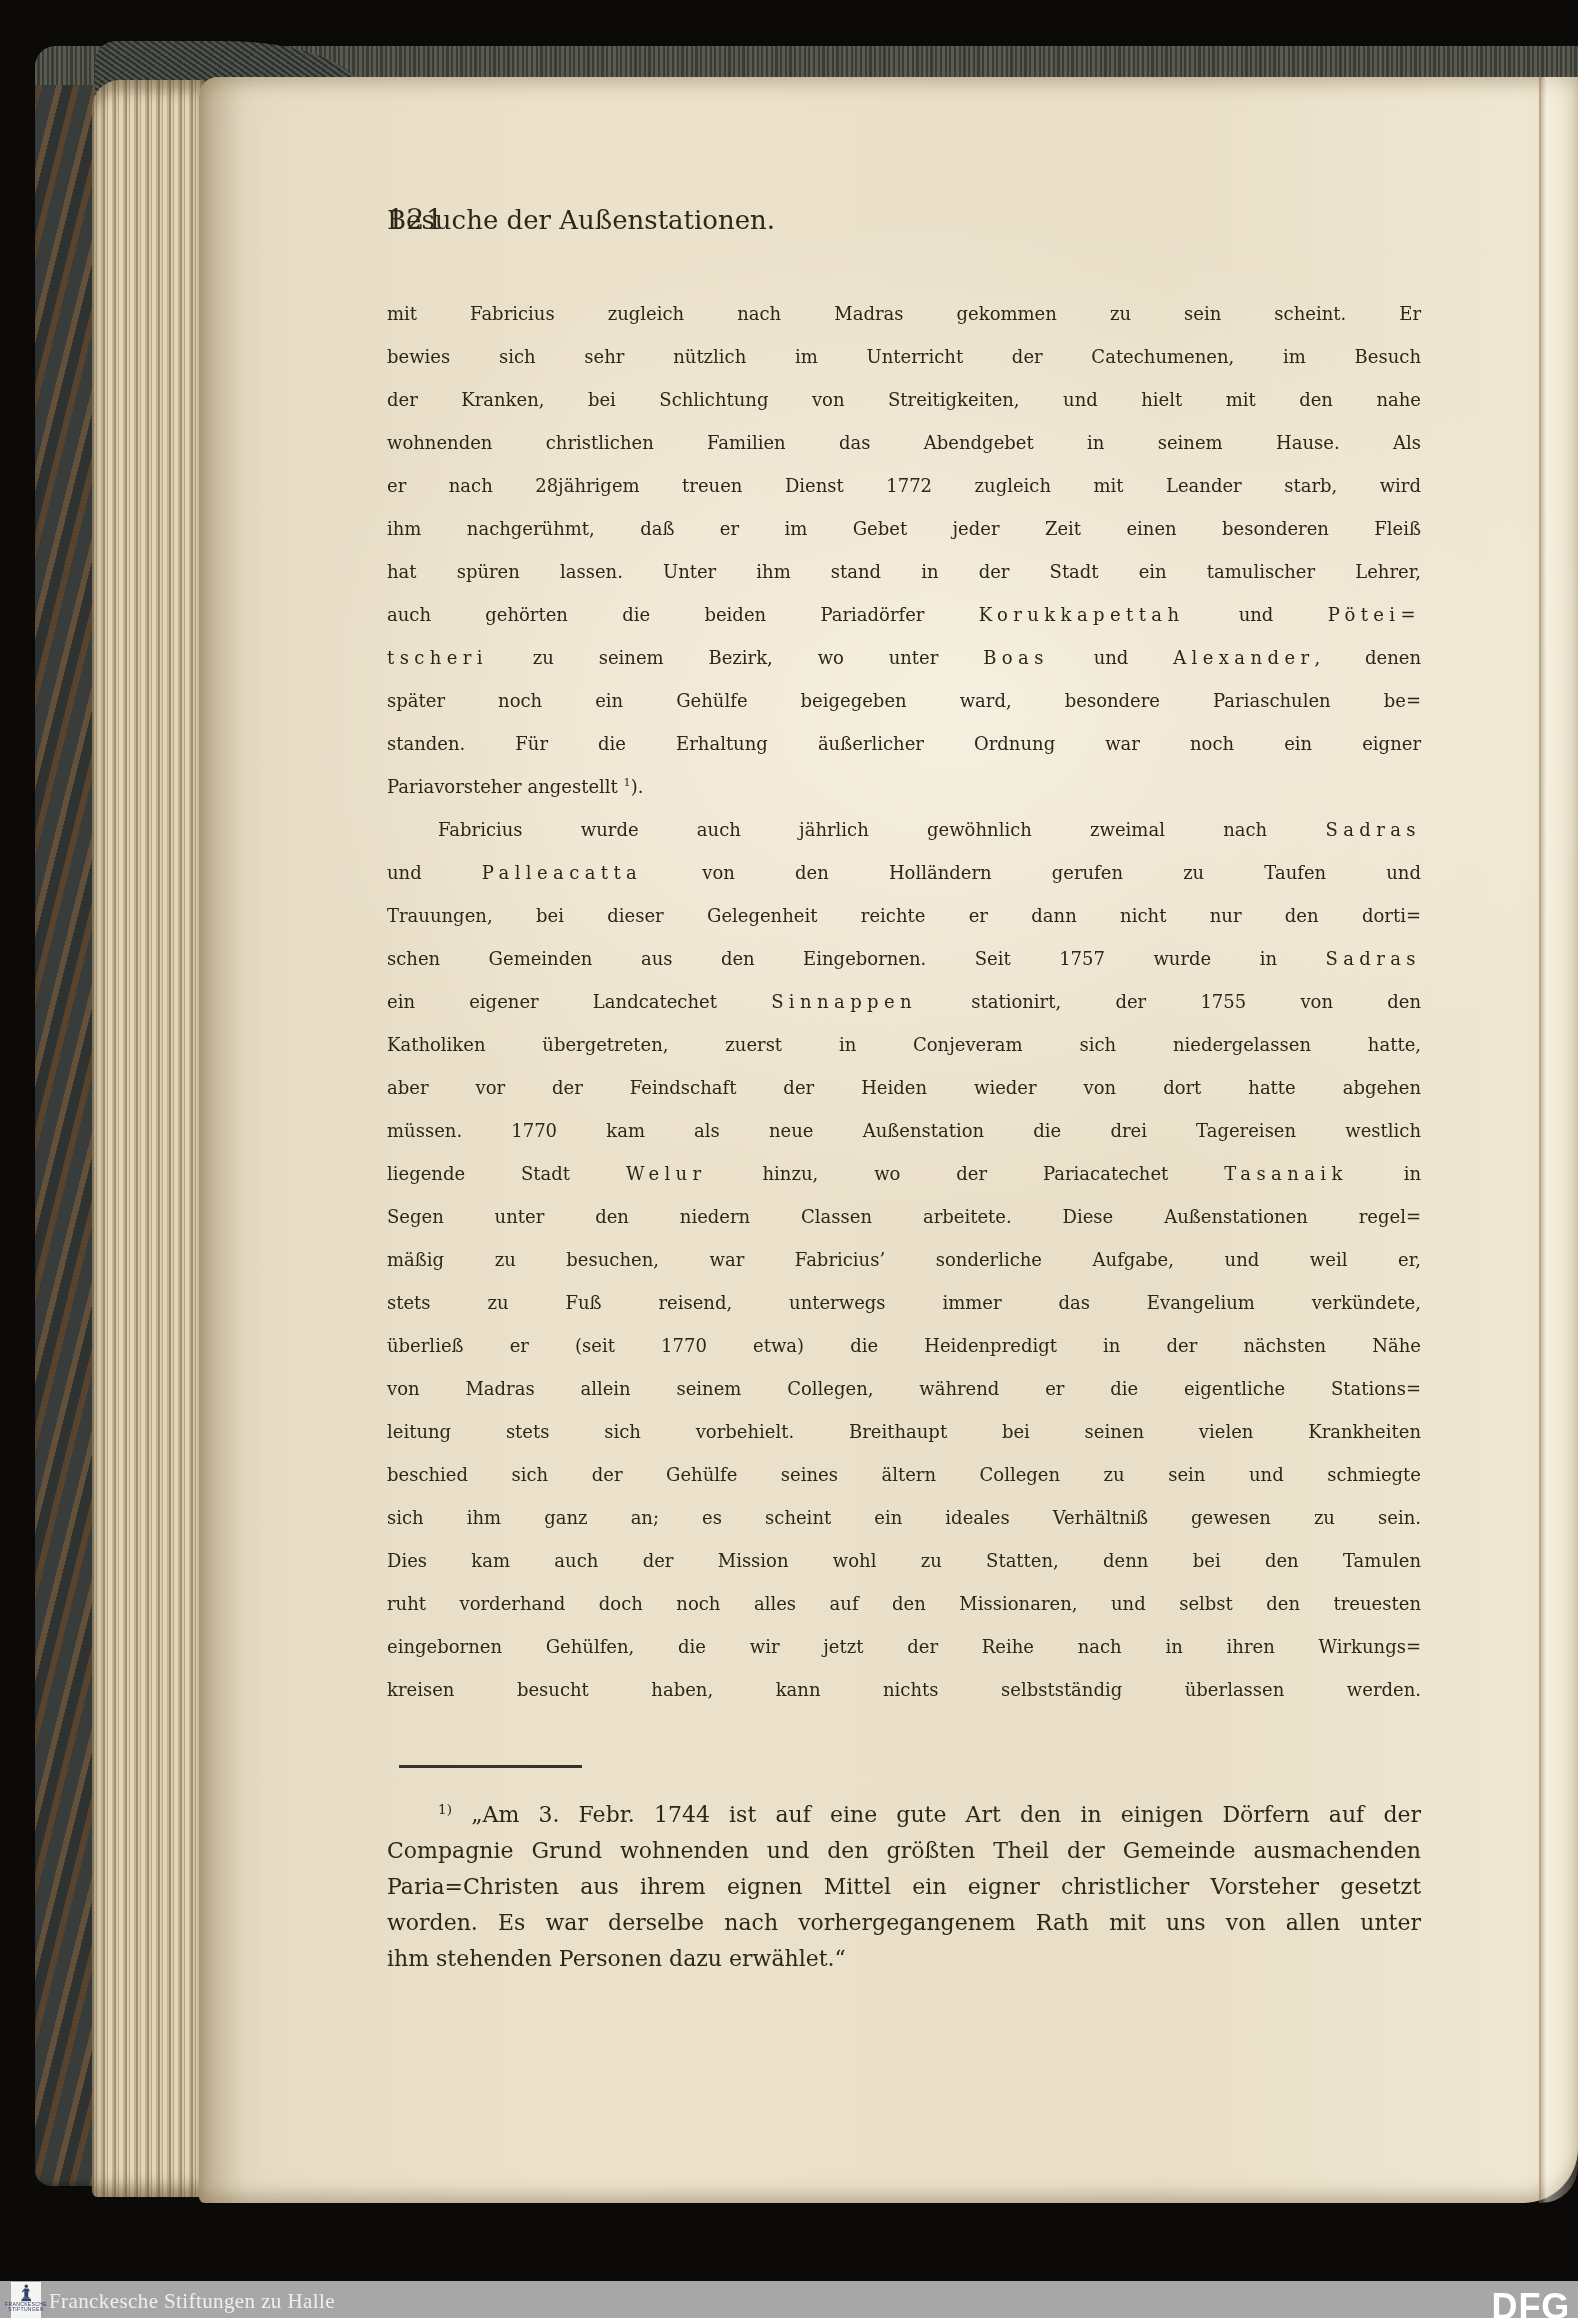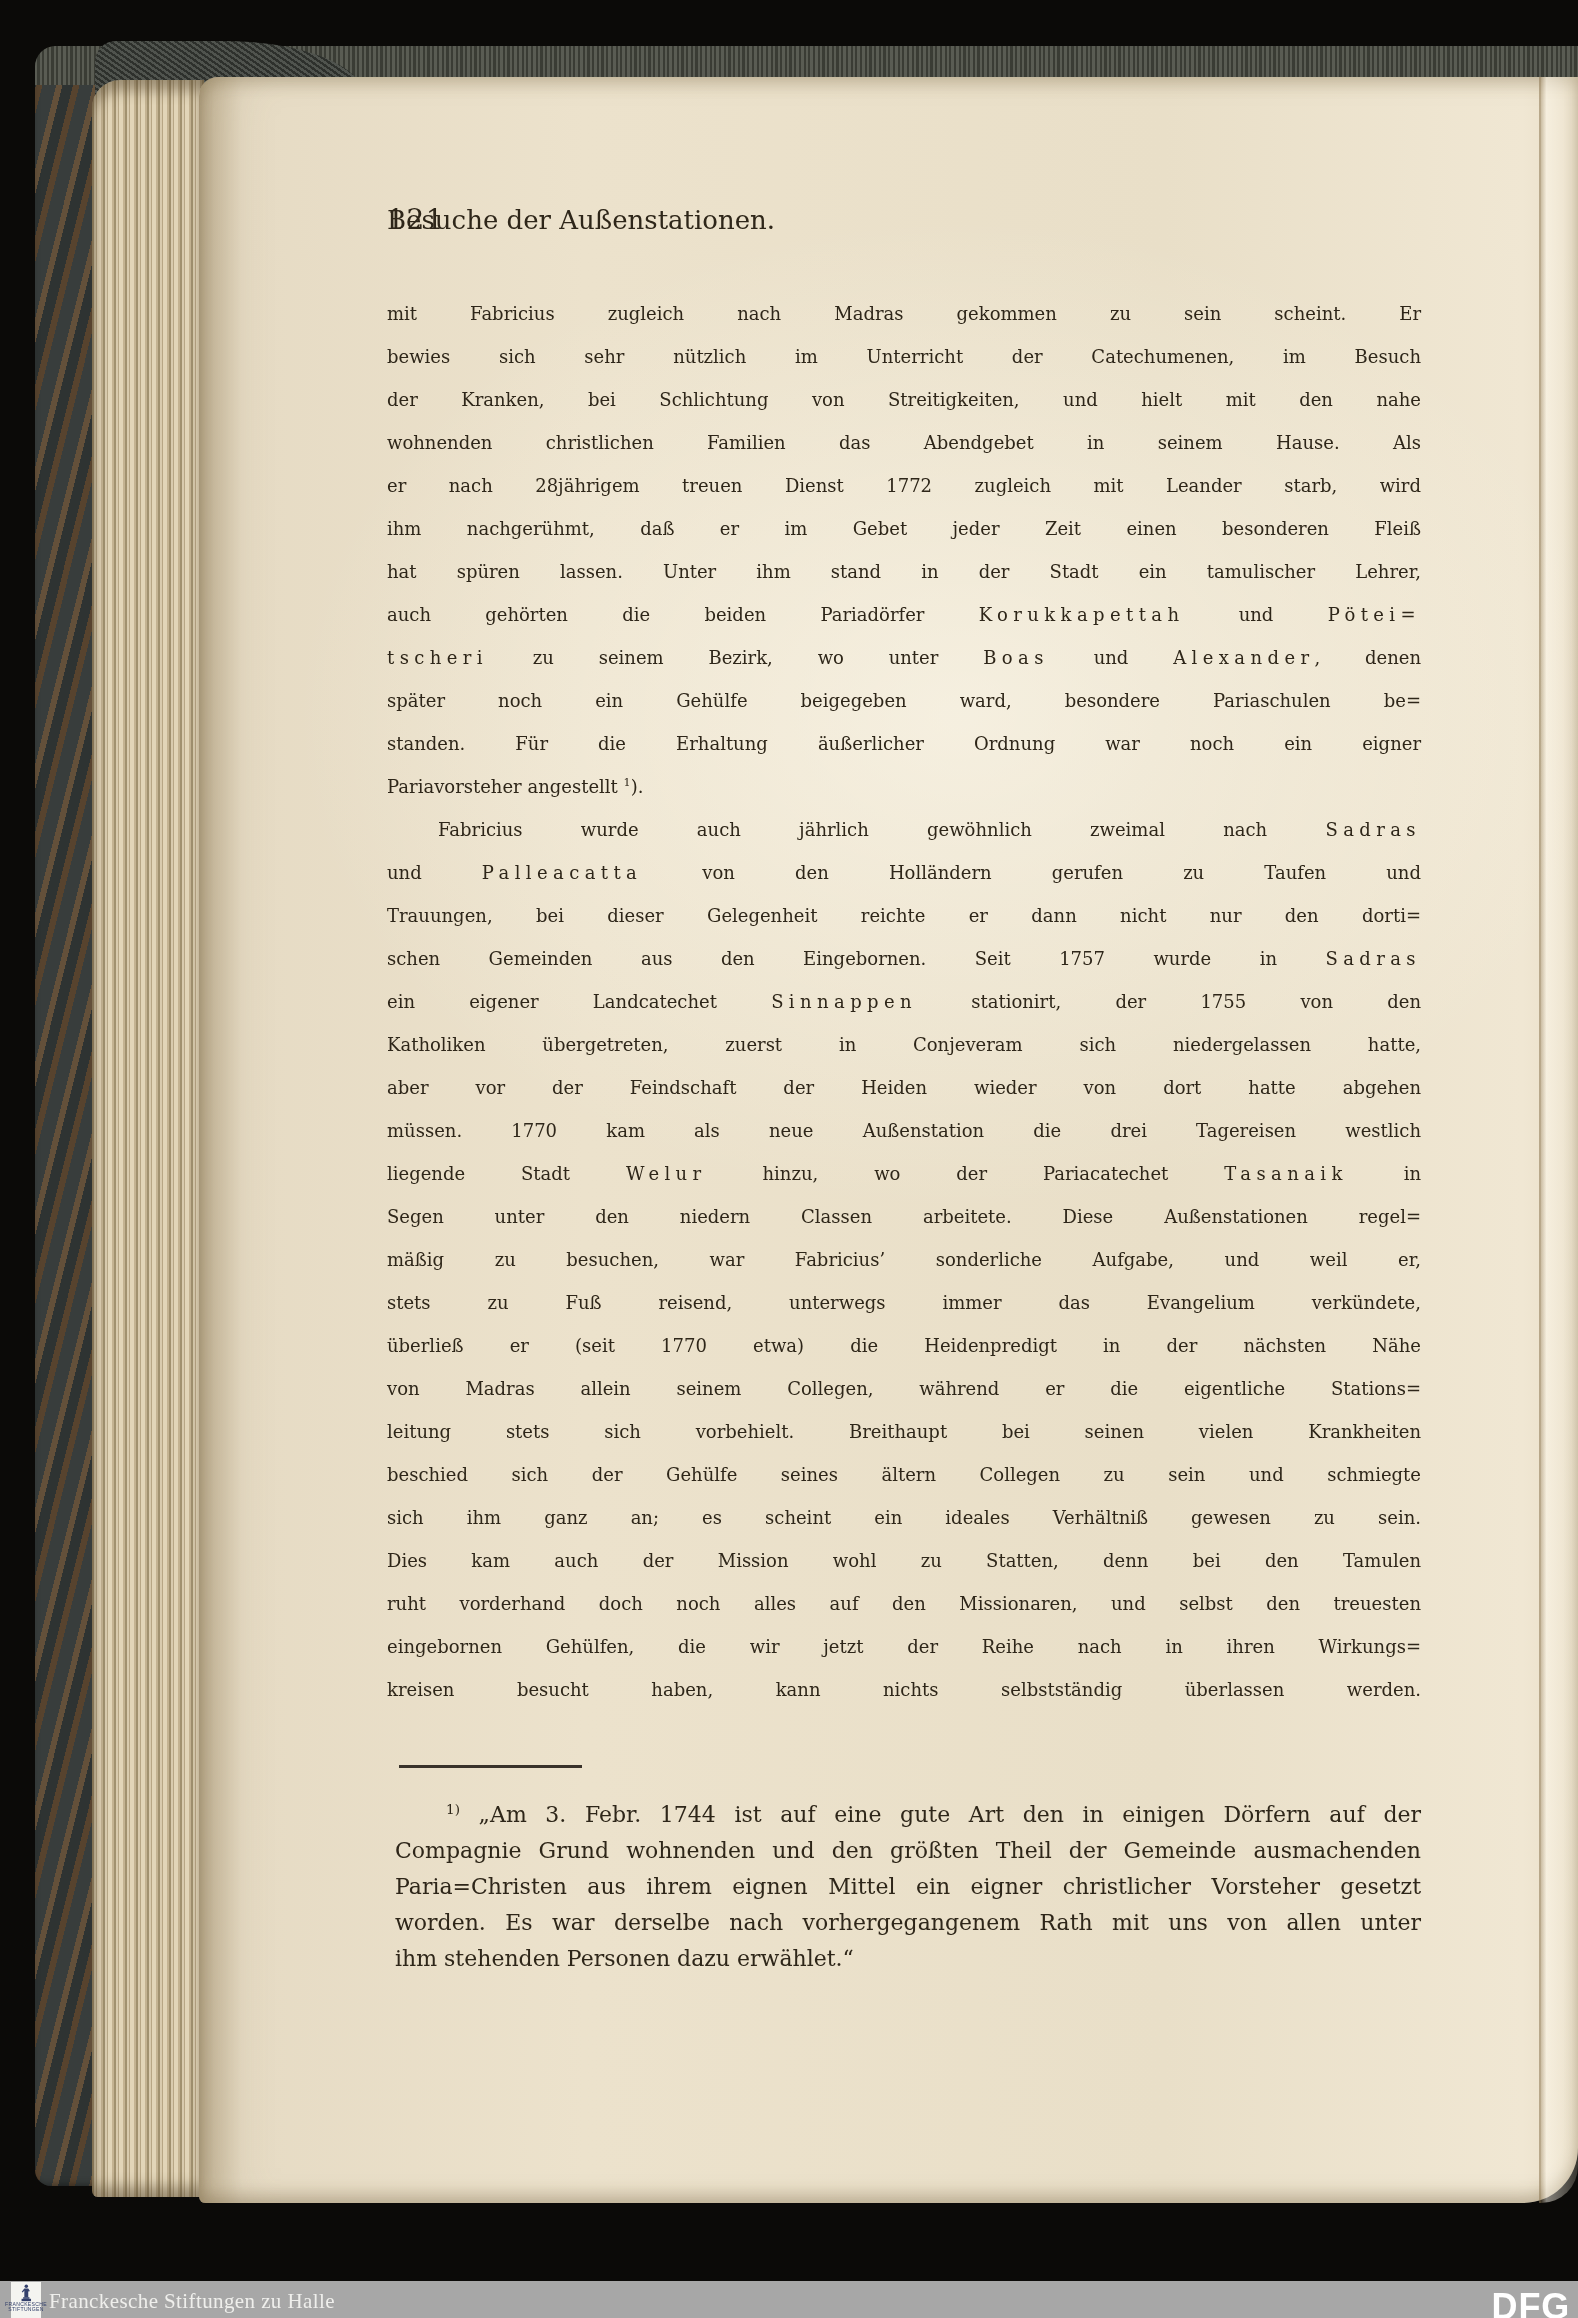--- a/index.html
+++ b/index.html
@@ -66,21 +66,21 @@
   .line{
     height:43px;line-height:43px;font-size:18px;white-space:nowrap;
     text-align:justify;text-align-last:justify;overflow:visible;
   }
   .line.short{text-align-last:left;}
   .line.ind{padding-left:51px;}
   .sp{letter-spacing:.30em;}
   .sup{font-size:.62em;vertical-align:super;line-height:0;}
   .footnote-rule{position:absolute;left:200px;top:1688px;width:183px;height:3.2px;background:#39322a;}
   .footnote{position:absolute;left:188px;top:1720px;width:1034px;}
-  .footnote .line{height:36px;line-height:36px;font-size:22px;margin-left:8px;}
+  .footnote .line{height:36px;line-height:36px;font-size:22px;}
   
   .footer-bar{
     position:absolute;left:0;top:2281px;width:1578px;height:38px;background:#a7a7a7;
   }
   .logo-box{
     position:absolute;left:11px;top:2282px;width:30px;height:36px;background:#f4f4f0;
     display:flex;flex-direction:column;align-items:center;justify-content:flex-start;
   }
   .statue{width:12.6px;height:19px;margin-top:0.8px;}
   .logo-micro{

